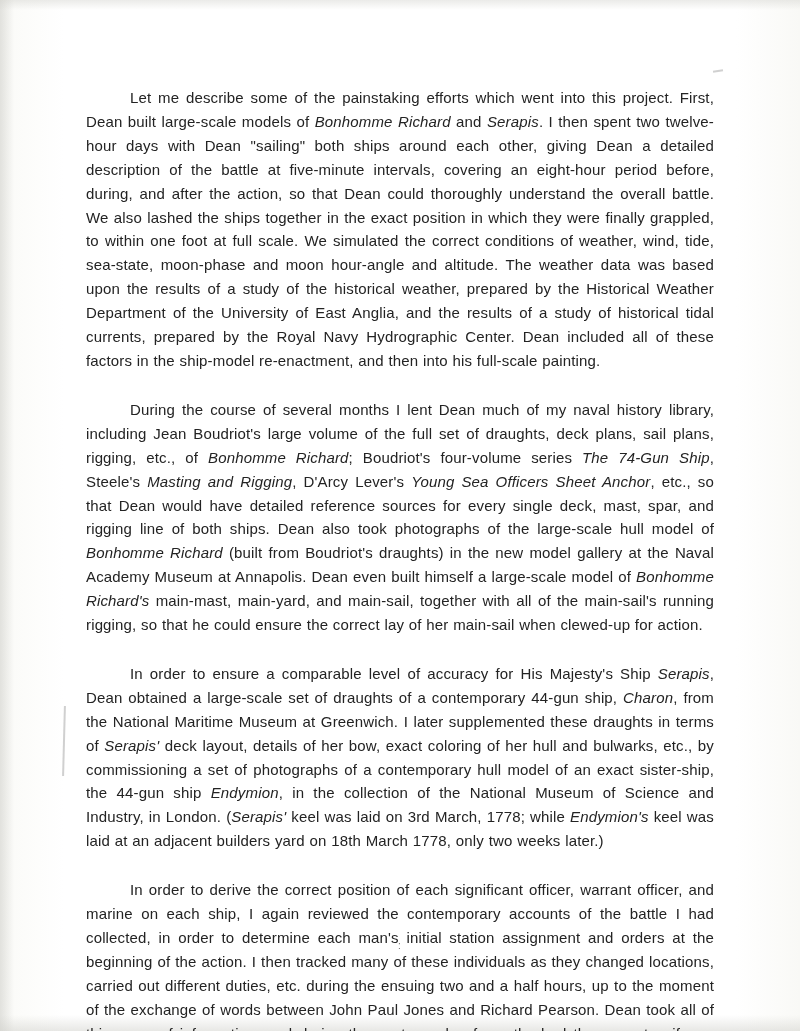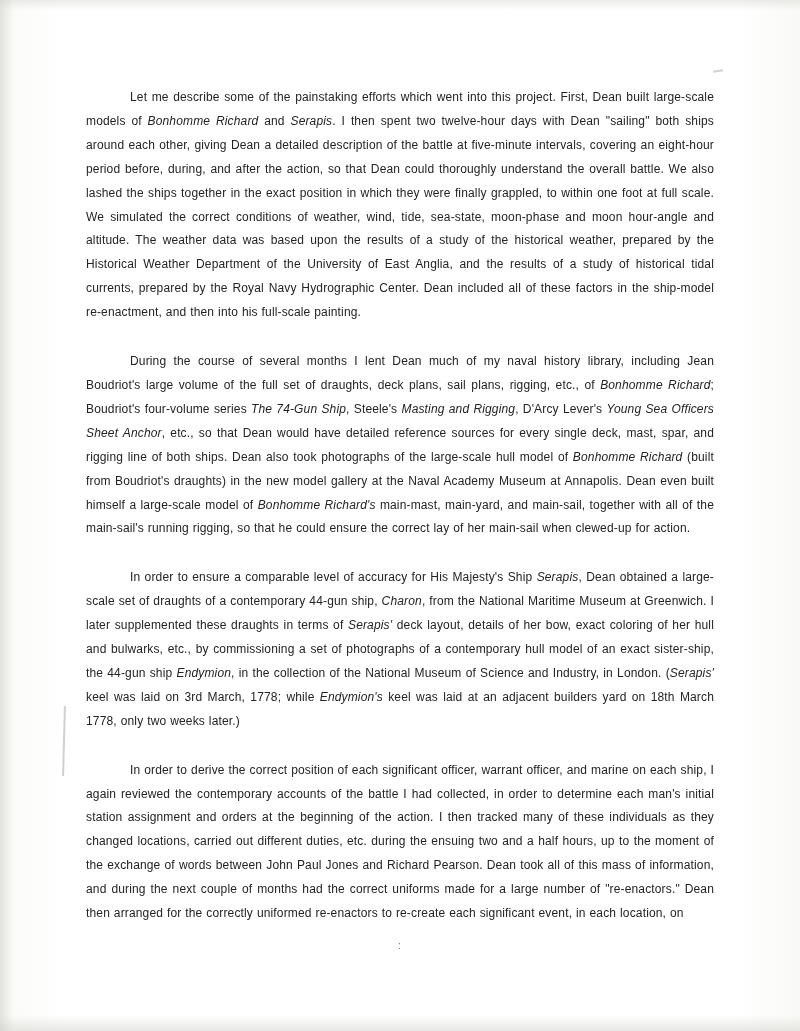--- a/index.html
+++ b/index.html
@@ -70,21 +70,21 @@
     pointer-events: none;
   }
   .content {
     position: absolute;
     left: 86px;
     top: 86px;
     width: 628px;
   }
   p {
     margin: 0 0 25px 0;
-    font-size: 12px;
+    font-size: 15px;
     line-height: 23.9px;
     text-align: justify;
     text-justify: inter-word;
     letter-spacing: 0.15px;
     word-spacing: 0.4px;
     color: #232323;
   }
   p:last-child {
     margin-bottom: 0;
   }

